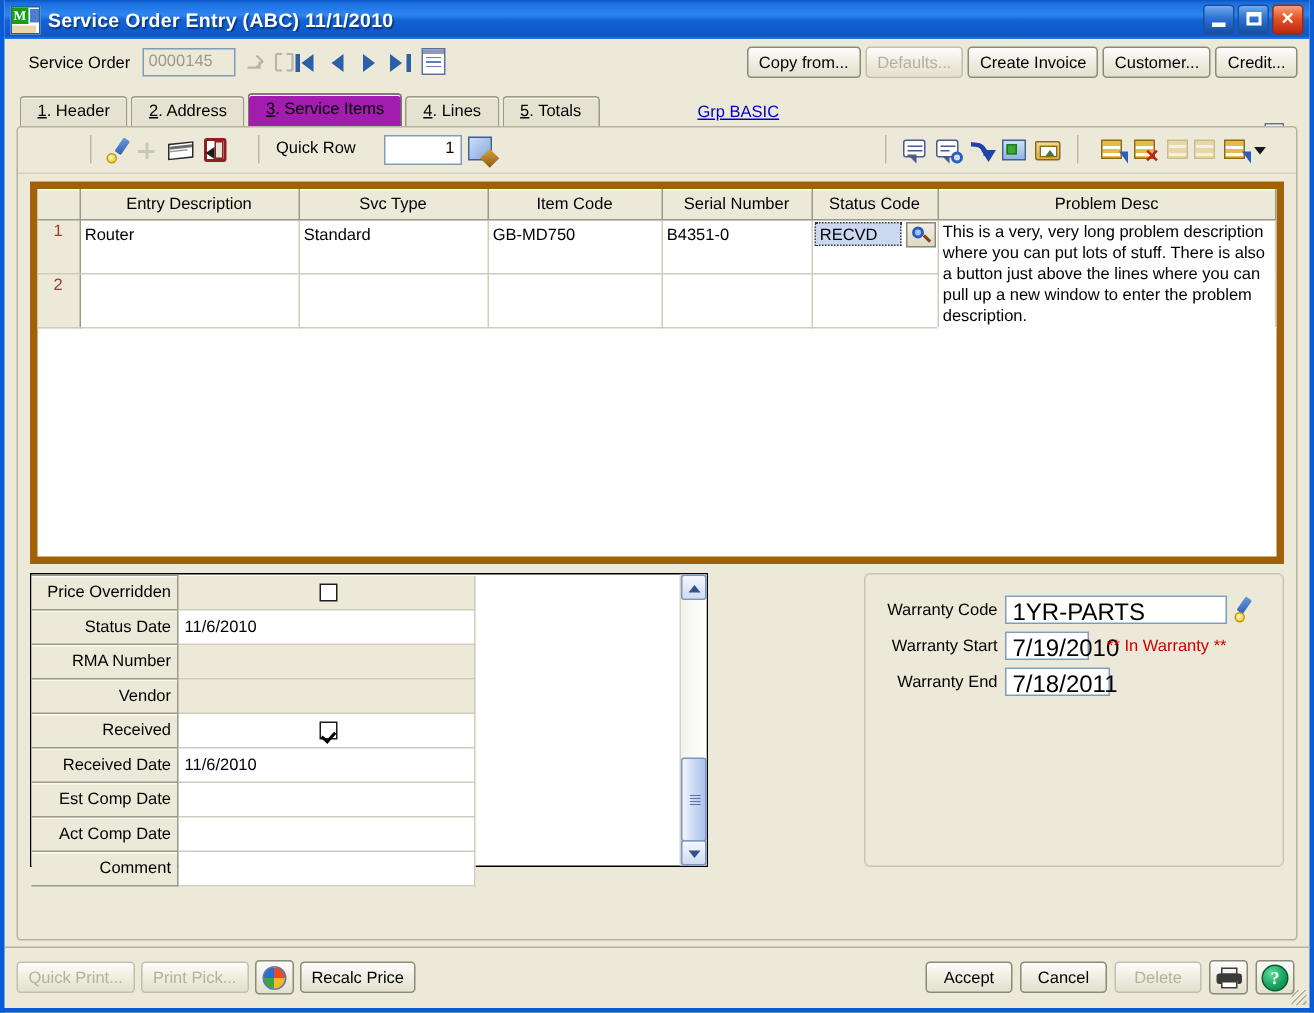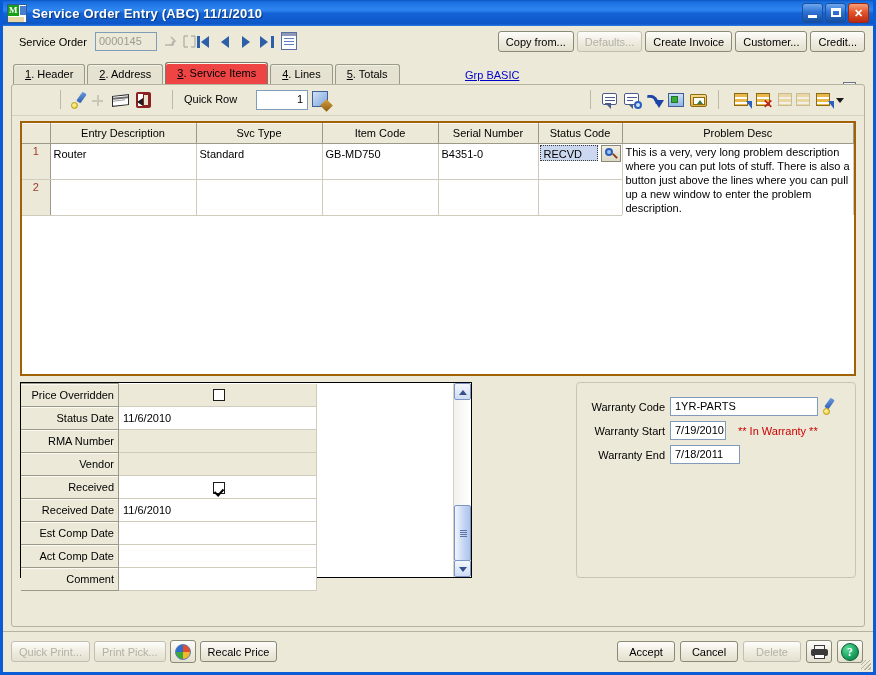--- a/index.html
+++ b/index.html
@@ -95,21 +95,21 @@
 
   
   .tabstrip{position:absolute;left:10px;top:62px;height:22px;display:flex;align-items:flex-end;}
   .tab{
     height:19px;line-height:19px;padding:0 11px;font-size:11px;
     background:#e6e2d2;border:1px solid #9a9a88;border-bottom:none;
     border-radius:3px 3px 0 0;margin-right:2px;color:#000;
     box-shadow:inset 0 1px 0 #f4f1e6;
   }
   .tab.active{
-    background:#ef4444;height:21px;line-height:21px;
+    background:#a21caf;height:21px;line-height:21px;
     border-color:#7a7a68;font-weight:normal;
     position:relative;z-index:3;box-shadow:inset 0 1px 0 #fbf9f1;
   }
   .tab u{text-decoration:underline;}
 
   
   .panel{
     position:absolute;left:8px;top:84px;right:8px;bottom:45px;
     background:#ece9d8;border:1px solid #b6b2a0;border-radius:3px;
   }
@@ -161,21 +161,21 @@
   .rowic .bars{position:absolute;left:2px;top:1px;width:14px;height:13px;
      background:repeating-linear-gradient(to bottom,#e8b84a 0 3px,#fff 3px 5px);border:1px solid #8a6a14;box-sizing:border-box;}
   .rowic.dis{opacity:.35;}
   .rowic .mark{position:absolute;right:-1px;bottom:-1px;font-size:12px;color:#c02020;font-weight:bold;line-height:10px;}
   .rowic .bluear{position:absolute;right:-2px;bottom:-1px;width:0;height:0;border-left:6px solid transparent;border-right:0 solid transparent;border-top:8px solid #2a5fc0;}
   .caret-dn{position:absolute;top:13px;width:0;height:0;border-left:4px solid transparent;border-right:4px solid transparent;border-top:5px solid #1a1a1a;}
 
   
   .grid{
     position:absolute;left:8px;top:36px;right:8px;height:255px;
-    border:2px solid #a16207;background:#fff;box-sizing:border-box;overflow:hidden;
+    border:5px solid #a16207;background:#fff;box-sizing:border-box;overflow:hidden;
   }
   .grid table{border-collapse:collapse;width:100%;table-layout:fixed;}
   .grid th{
     background:#ece9d8;border:1px solid #9a9a88;border-top:none;border-left:none;
     font-weight:normal;font-size:11px;height:18px;color:#000;
     box-shadow:inset 0 1px 0 #fbf9f1;
   }
   .grid td{
     border-right:1px solid #cfccbb;border-bottom:1px solid #cfccbb;
     font-size:11px;height:20px;padding:0 3px;color:#000;vertical-align:top;
@@ -243,21 +243,21 @@
 
   
   .warranty{
     position:absolute;right:8px;top:297px;width:280px;height:196px;
     border:1px solid #c9c5b2;border-radius:4px;background:#ece9d8;box-sizing:border-box;
   }
   .wrow{position:absolute;left:10px;display:flex;align-items:center;}
   .wlab{width:78px;text-align:right;font-size:11px;padding-right:5px;}
   .wfield{
     height:19px;box-sizing:border-box;border:1px solid #7f9db9;background:#fff;
-    font-size:11px;padding:2px 4px;color:#000;
+    font-size:16px;padding:2px 4px;color:#000;
   }
   .wmagic{position:relative;width:18px;height:17px;margin-left:5px;}
   .inwarr{color:#cc0000;font-size:11px;margin-left:12px;white-space:nowrap;}
 
   
   .bottombar{position:absolute;left:0;right:0;bottom:0;height:40px;border-top:1px solid #b6b2a0;}
   .bleft{position:absolute;left:8px;top:8px;display:flex;gap:4px;align-items:center;}
   .bright{position:absolute;right:10px;top:8px;display:flex;gap:5px;align-items:center;}
   .iconbtn{
     width:26px;height:23px;border:1px solid #8a8a78;border-radius:3px;

